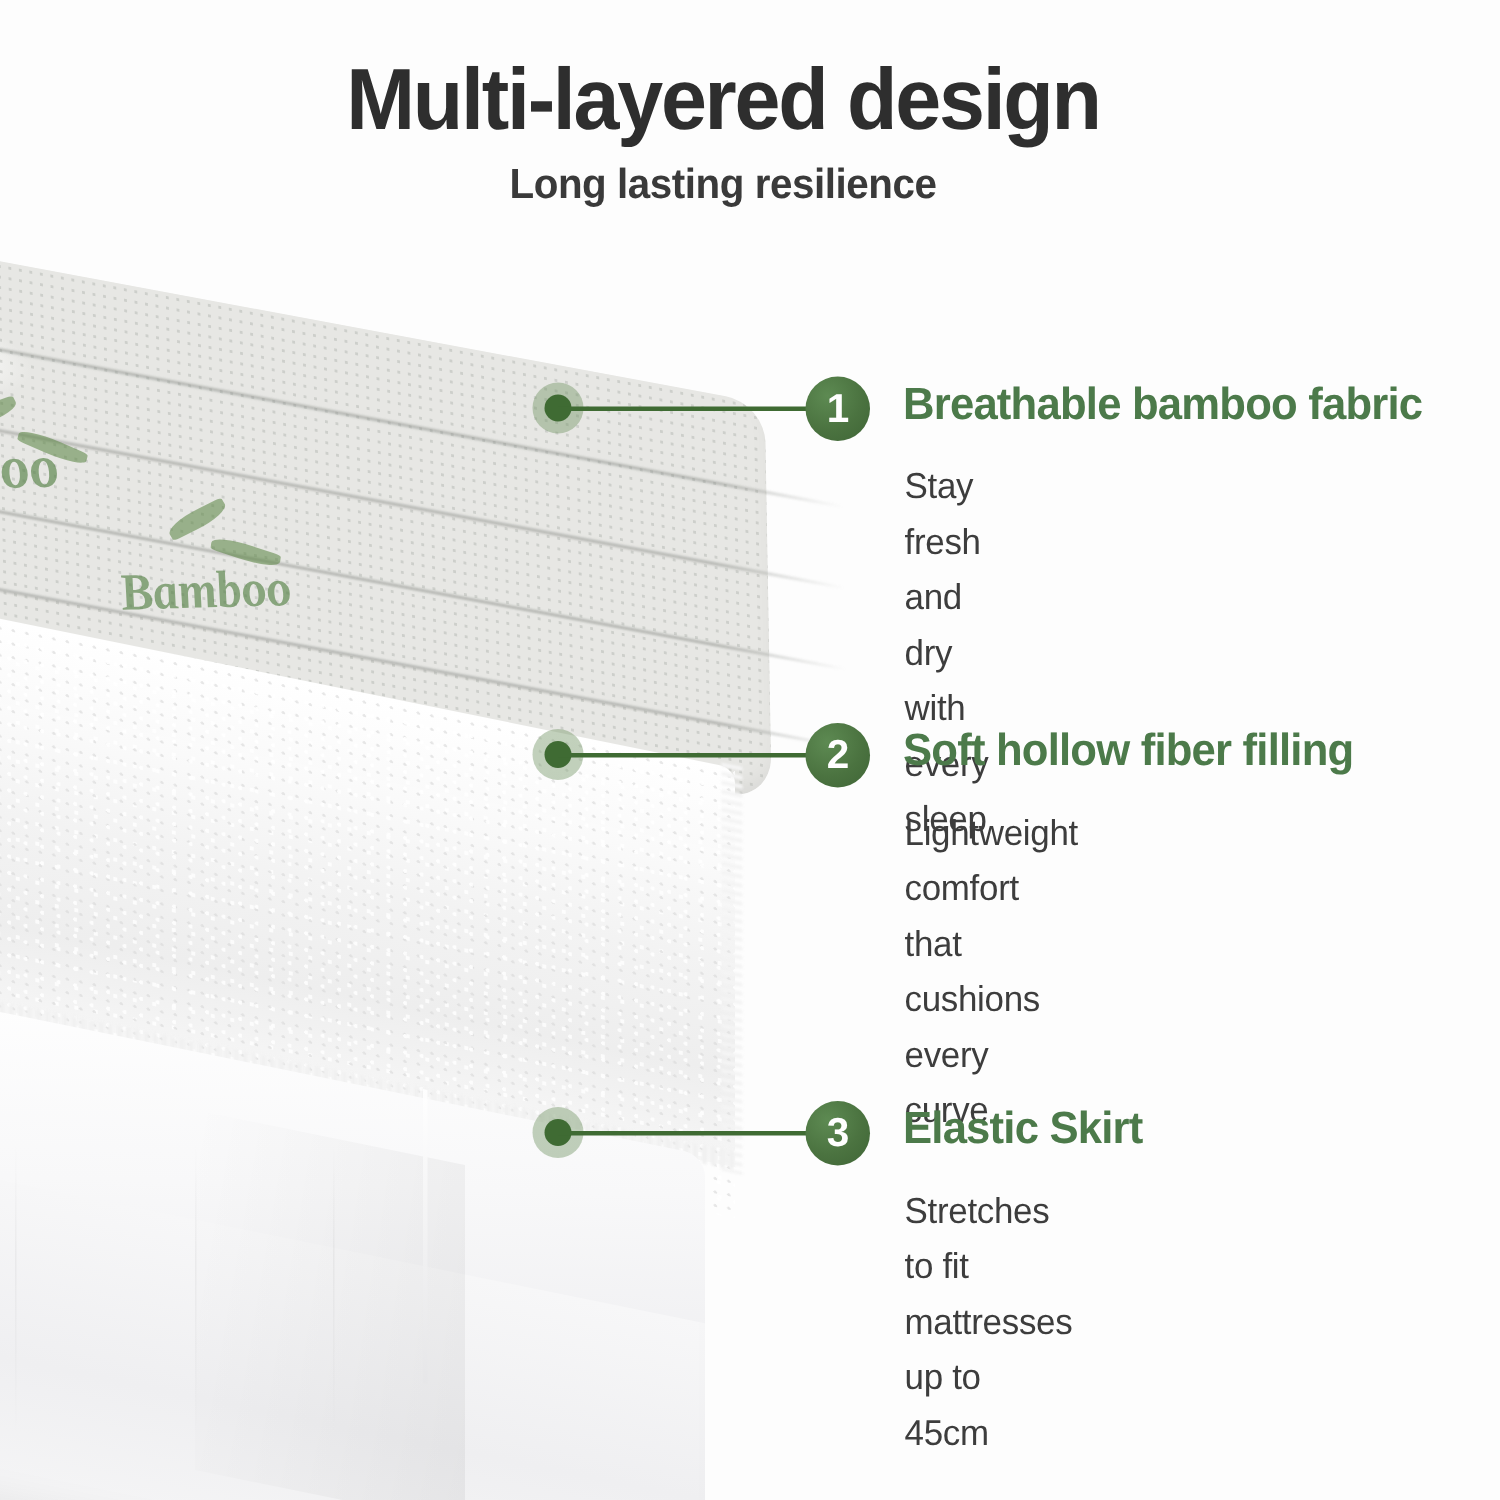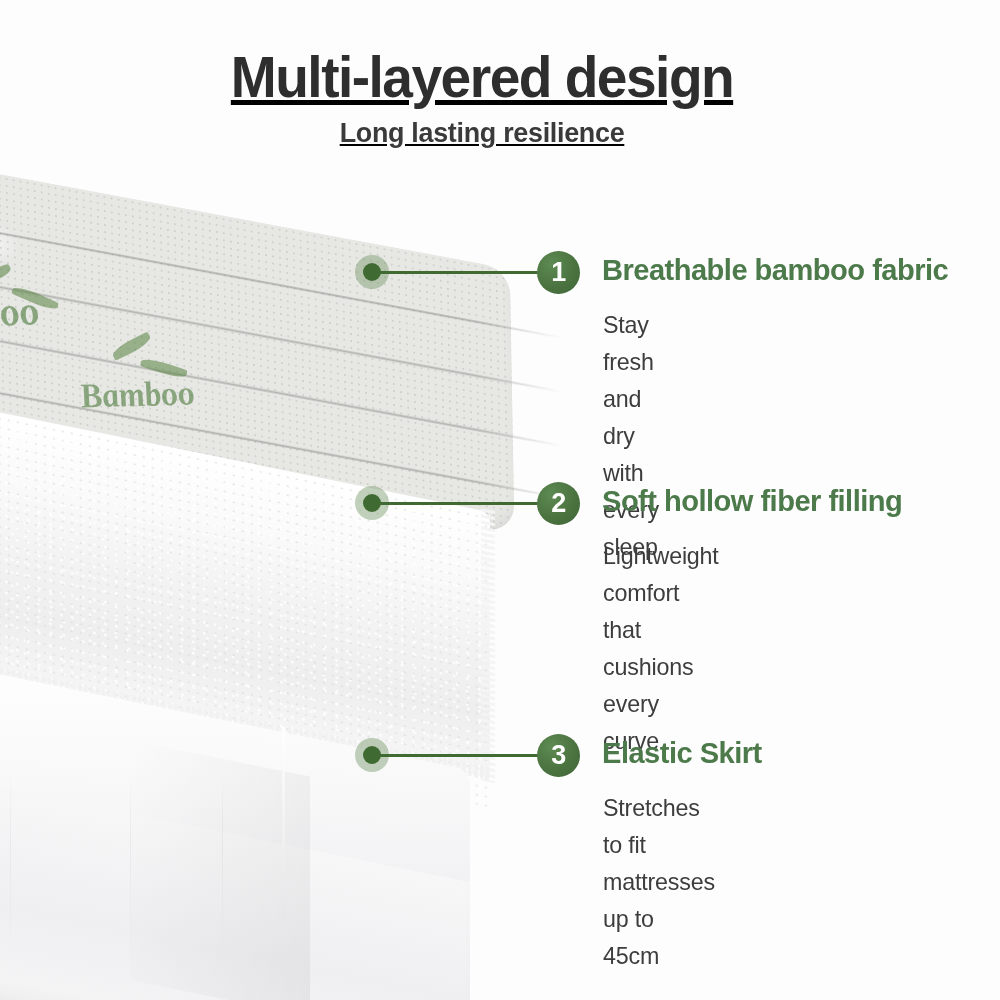--- a/index.html
+++ b/index.html
@@ -6,21 +6,21 @@
   html,body { width:1000px; height:1000px; }
   body {
     background:#fdfdfd;
     font-family:"Liberation Sans", sans-serif;
     position:relative;
     overflow:hidden;
     -webkit-font-smoothing:antialiased;
   }
 
   
-  #header { position:absolute; top:13px; left:0; width:964px; text-align:center;text-decoration:underline; }
+  #header { position:absolute; top:3px; left:0; width:964px; text-align:center; }
   #title {
     margin-top:34px;
     font-size:58px;
     font-weight:bold;
     color:#2e2e2e;
     letter-spacing:-1.6px;
     line-height:1.04;
     font-stretch:condensed;
     transform:scaleX(0.95);
   }

